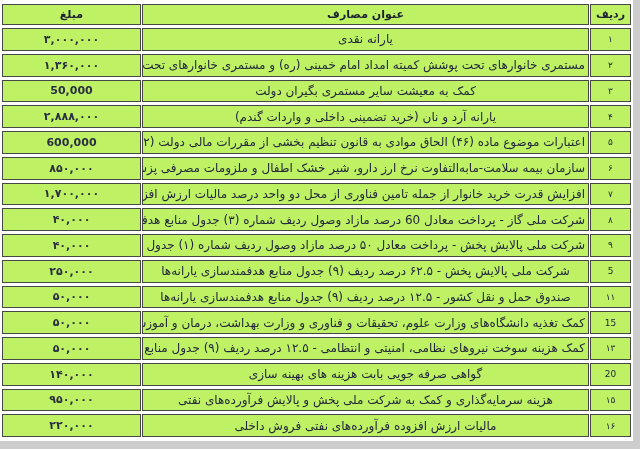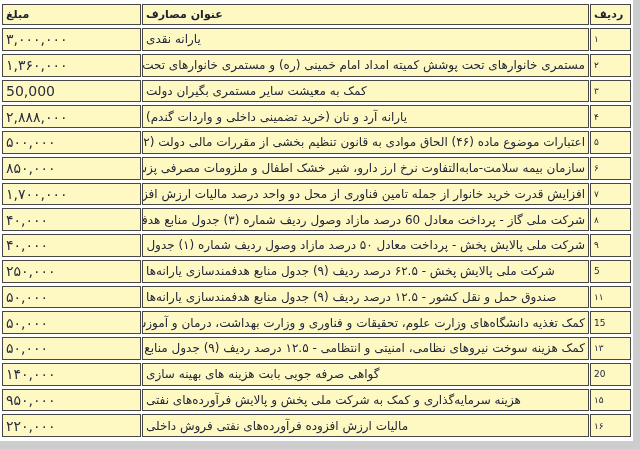--- a/index.html
+++ b/index.html
@@ -24,38 +24,38 @@
   table.subsidy {
     width: 100%;
     height: 100%;
     direction: rtl;
     border-collapse: separate;
     border-spacing: 1px 3px;
     table-layout: fixed;
   }
   th, td {
     border: 1px solid #474747;
-    background: #fef9c3;
-    text-align: left;
+    background: #bef264;
+    text-align: center;
     vertical-align: middle;
     color: #23273a;
     overflow: hidden;
     white-space: nowrap;
     padding: 0 3px;
     box-sizing: border-box;
   }
   th {
     font-weight: bold;
     font-size: 11px;
     height: 21px;
     color: #1c2030;
   }
   td.cell-no     { font-size: 9px; }
   td.cell-title  { font-size: 12px; letter-spacing: -0.15px; }
-  td.cell-amount { font-size: 14px; font-weight: normal; color: #2a2e40; }
+  td.cell-amount { font-size: 11px; font-weight: bold; color: #2a2e40; }
   col.col-no     { width: 41px; }
   col.col-amount { width: 139px; }
 </style>
 </head>
 <body>
 
 <div class="table-wrap">
   <table class="subsidy">
     <colgroup>
       <col class="col-no">
@@ -86,21 +86,21 @@
         <td class="cell-amount">50,000</td>
       </tr>
       <tr>
         <td class="cell-no">۴</td>
         <td class="cell-title">یارانه آرد و نان (خرید تضمینی داخلی و واردات گندم)</td>
         <td class="cell-amount">۲,۸۸۸,۰۰۰</td>
       </tr>
       <tr>
         <td class="cell-no">۵</td>
         <td class="cell-title">اعتبارات موضوع ماده (۴۶) الحاق موادی به قانون تنظیم بخشی از مقررات مالی دولت (۲) برای تحقق شاخص عدالت در سلامت*</td>
-        <td class="cell-amount">۵۰۰,۰۰۰</td>
+        <td class="cell-amount">600,000</td>
       </tr>
       <tr>
         <td class="cell-no">۶</td>
         <td class="cell-title">سازمان بیمه سلامت-مابه‌التفاوت نرخ ارز دارو، شیر خشک اطفال و ملزومات مصرفی پزشکی (تا نرخ ارز ترجیحی ۲۸,۵۰۰ تومان) با رعایت بند پ ماده(۱۳) قانون برنامه هفتم پیشرفت*</td>
         <td class="cell-amount">۸۵۰,۰۰۰</td>
       </tr>
       <tr>
         <td class="cell-no">۷</td>
         <td class="cell-title">افزایش قدرت خرید خانوار از جمله تامین فناوری از محل دو واحد درصد مالیات ارزش افزوده</td>
         <td class="cell-amount">۱,۷۰۰,۰۰۰</td>

